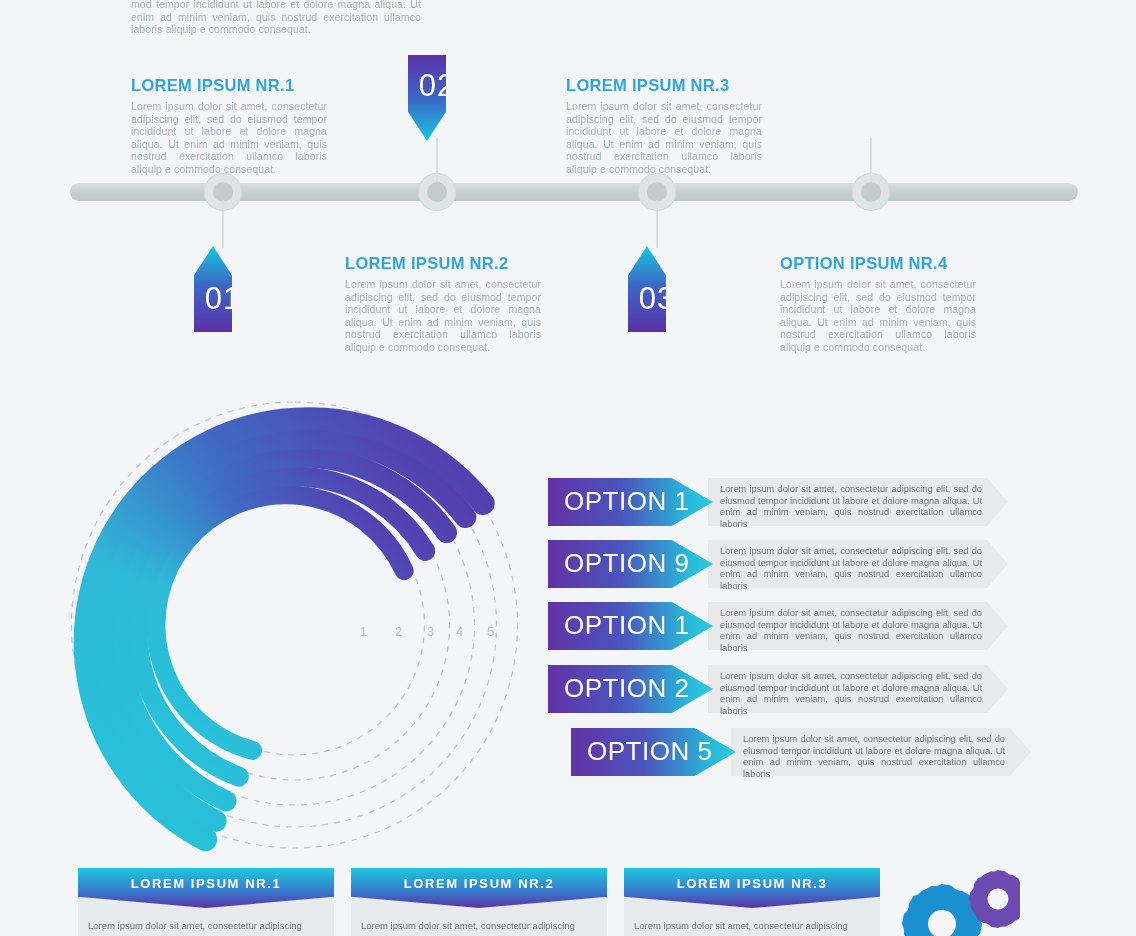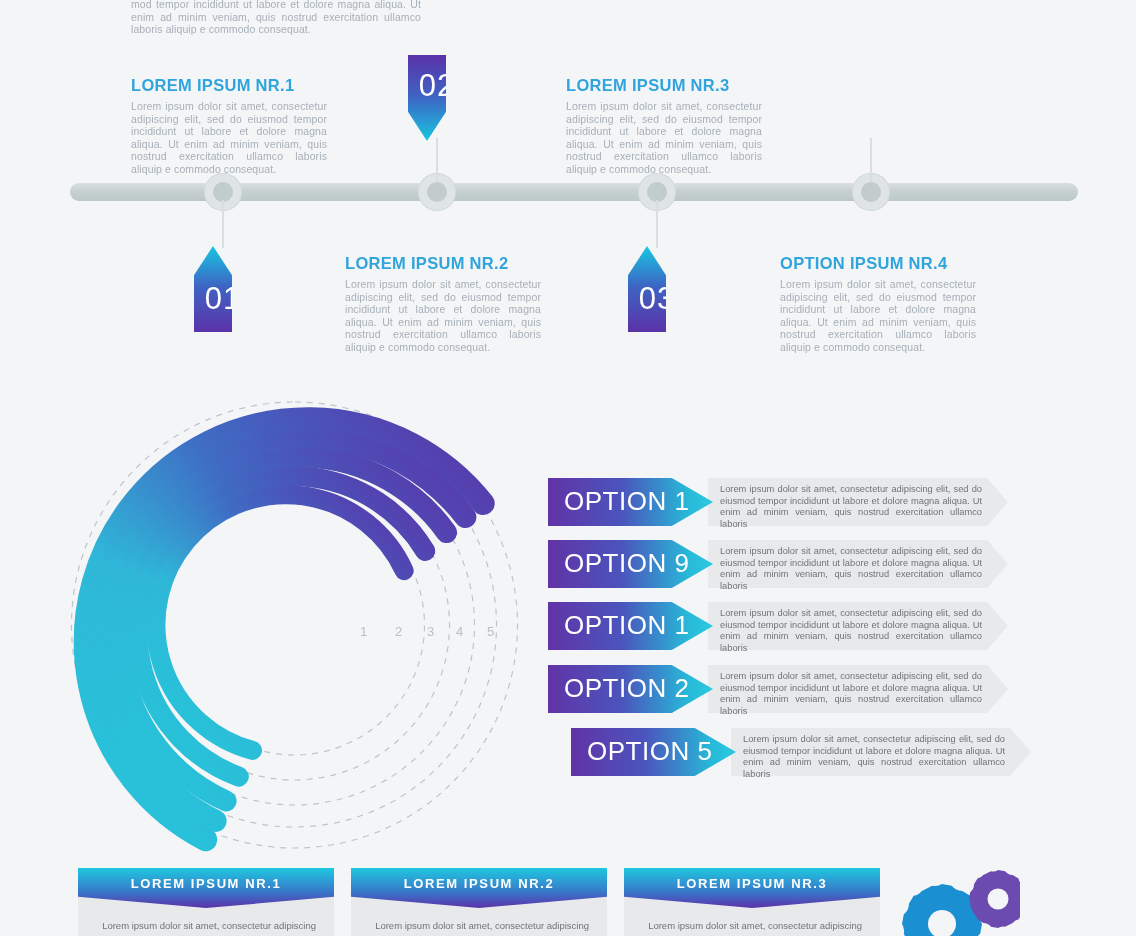--- a/index.html
+++ b/index.html
@@ -101,22 +101,22 @@
     position:absolute;left:0;top:0;width:256px;height:40px;
     background:linear-gradient(180deg,#1ec8e0 0%,#3a74c8 62%,#5b32a8 100%);
     -webkit-clip-path:polygon(0 0,100% 0,100% 72%,50% 100%,0 72%);
     clip-path:polygon(0 0,100% 0,100% 72%,50% 100%,0 72%);
   }
   .card-head span{
     position:absolute;left:0;top:8px;width:256px;text-align:center;
     color:#fff;font-size:13px;font-weight:700;letter-spacing:1.6px;
   }
   .card-text{
-    position:absolute;left:18px;top:52px;width:220px;
-    font-size:9.5px;line-height:12px;color:#6f7478;text-align:right;
+    position:absolute;left:10px;top:52px;width:220px;
+    font-size:9.5px;line-height:12px;color:#6f7478;text-align:left;
   }
 
   
   .gears{position:absolute;left:900px;top:866px;width:120px;height:70px;}
 </style>
 </head>
 <body>
 
 <div class="stage">
 

